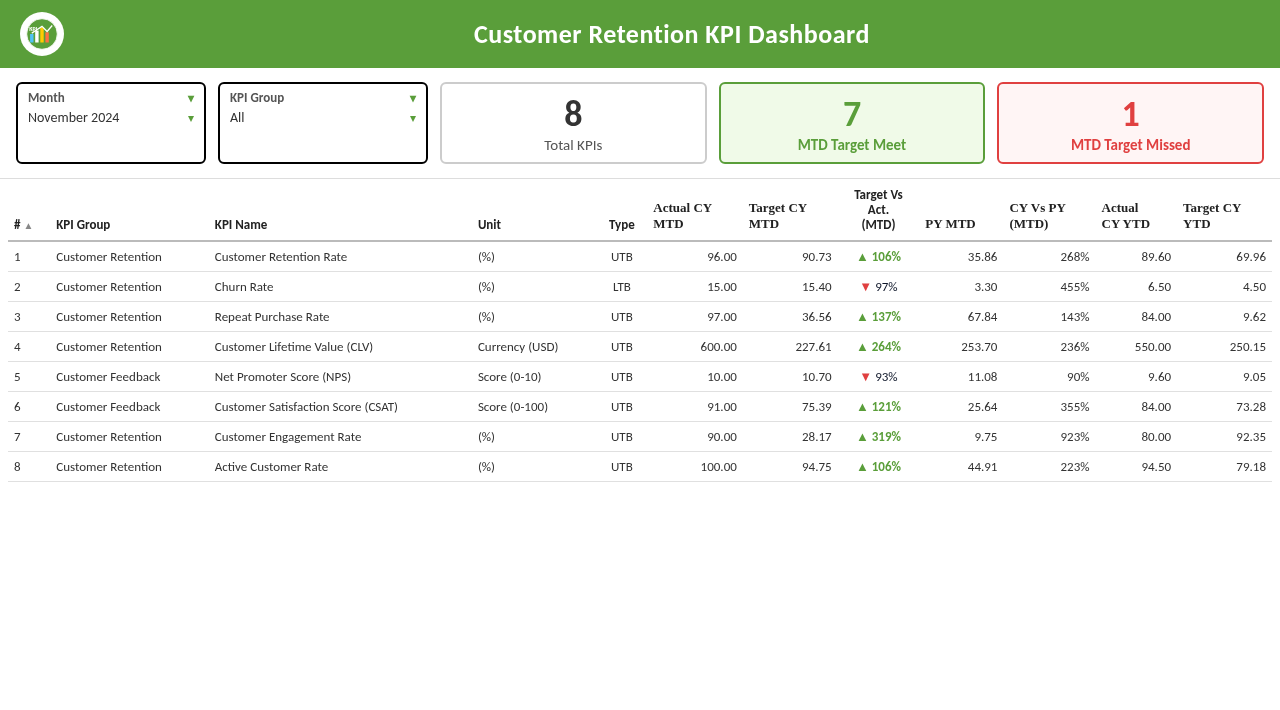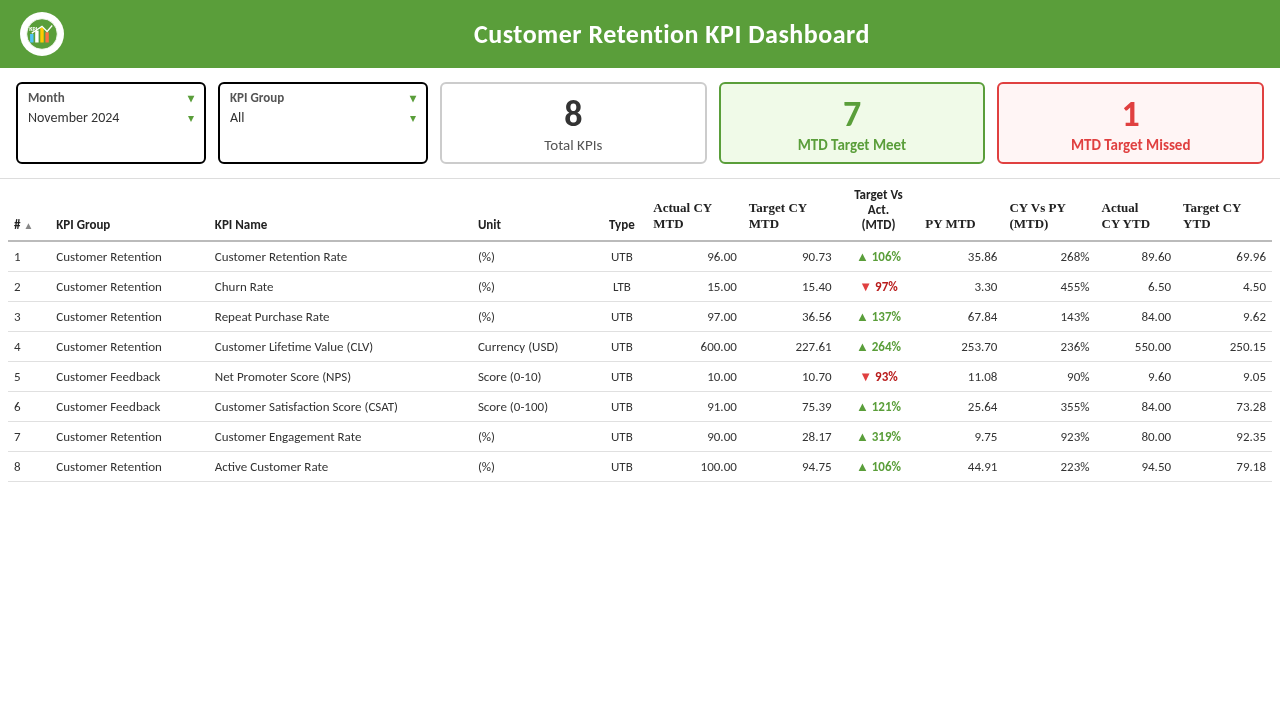--- a/index.html
+++ b/index.html
@@ -119,21 +119,21 @@
       white-space: nowrap;
       vertical-align: middle;
     }
     tbody td.right { text-align: right; }
     tbody td.center { text-align: center; }
 
     .sort-arrow { font-size: 10px; color: #888; }
     .arrow-up { color: #5a9e3a; }
     .arrow-down { color: #e04040; }
     .pct-green { color: #5a9e3a; font-weight: 600; }
-    .pct-red { color: #b91c1c; font-weight: 700; }
+    .pct-red { color: #0f172a; font-weight: 400; }
 
     .scrollbar-row {
       height: 18px;
       background: #f0f0f0;
       border-top: 1px solid #ddd;
       position: relative;
     }
     .scrollbar-thumb {
       position: absolute;
       left: 10px;

